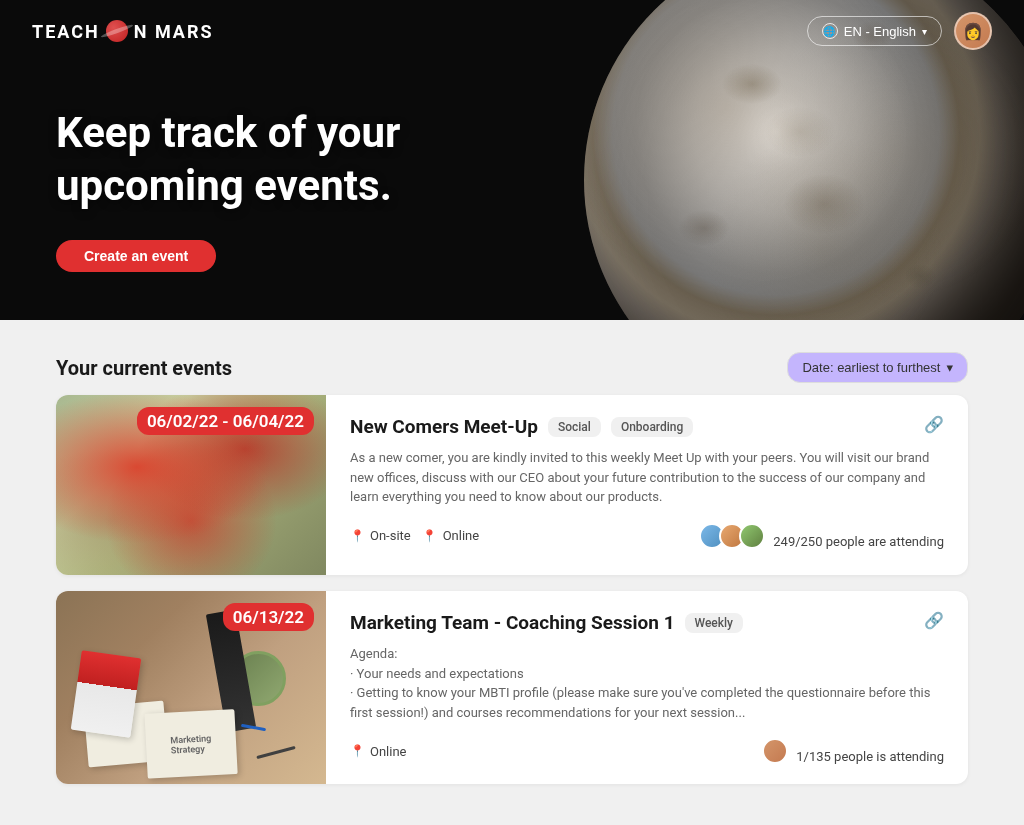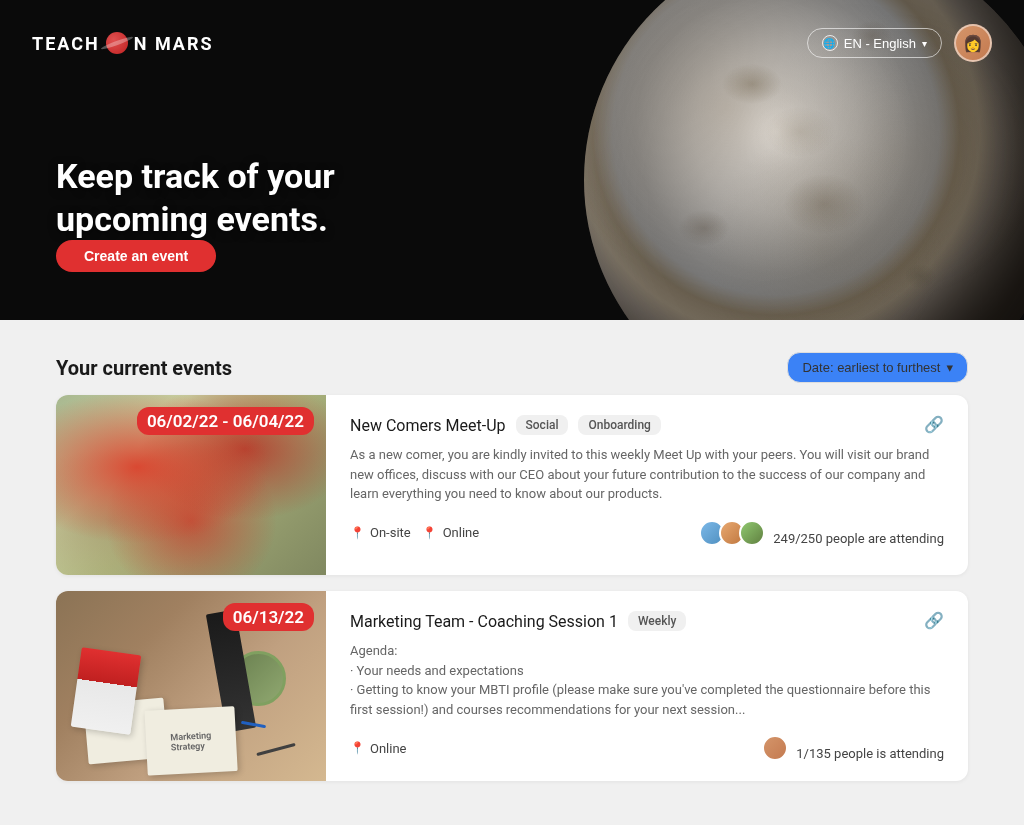--- a/index.html
+++ b/index.html
@@ -67,21 +67,21 @@
     }
 
     .navbar {
       position: absolute;
       top: 0;
       left: 0;
       right: 0;
       display: flex;
       align-items: center;
       justify-content: space-between;
-      padding: 24px 32px;
+      padding: 12px 32px;
       z-index: 10;
     }
     .logo {
       display: flex;
       align-items: center;
       gap: 6px;
       color: #fff;
       font-size: 18px;
       font-weight: 700;
       letter-spacing: 2px;
@@ -151,24 +151,25 @@
     }
 
     .hero-content {
       position: absolute;
       bottom: 48px;
       left: 56px;
       z-index: 5;
     }
     .hero-title {
       color: #fff;
-      font-size: 34px;
+      font-size: 42px;
       font-weight: 700;
       line-height: 1.25;
       max-width: 380px;
+      margin-bottom: 28px;
       text-shadow: 0 2px 8px rgba(0,0,0,0.5);
     }
     .create-btn {
       background: #e03030;
       color: #fff;
       border: none;
       border-radius: 25px;
       padding: 8px 28px;
       font-size: 14px;
       font-weight: 600;
@@ -188,21 +189,21 @@
     }
     .section-title {
       font-size: 20px;
       font-weight: 700;
       color: #1a1a1a;
     }
     .sort-dropdown {
       display: flex;
       align-items: center;
       gap: 6px;
-      background: #3b82f6;
+      background: #c4b5fd;
       border: 1px solid #ddd;
       border-radius: 13px;
       padding: 7px 14px;
       font-size: 13px;
       color: #333;
       cursor: pointer;
     }
 
     
     .event-card {
@@ -297,22 +298,22 @@
       justify-content: space-between;
       margin-bottom: 10px;
     }
     .event-title-row {
       display: flex;
       align-items: center;
       gap: 10px;
       flex-wrap: wrap;
     }
     .event-title {
-      font-size: 16px;
-      font-weight: 400;
+      font-size: 19px;
+      font-weight: 700;
       color: #1a1a1a;
     }
     .tag {
       background: #f0f0f0;
       color: #555;
       border-radius: 8px;
       padding: 3px 10px;
       font-size: 12px;
       font-weight: 500;
     }

